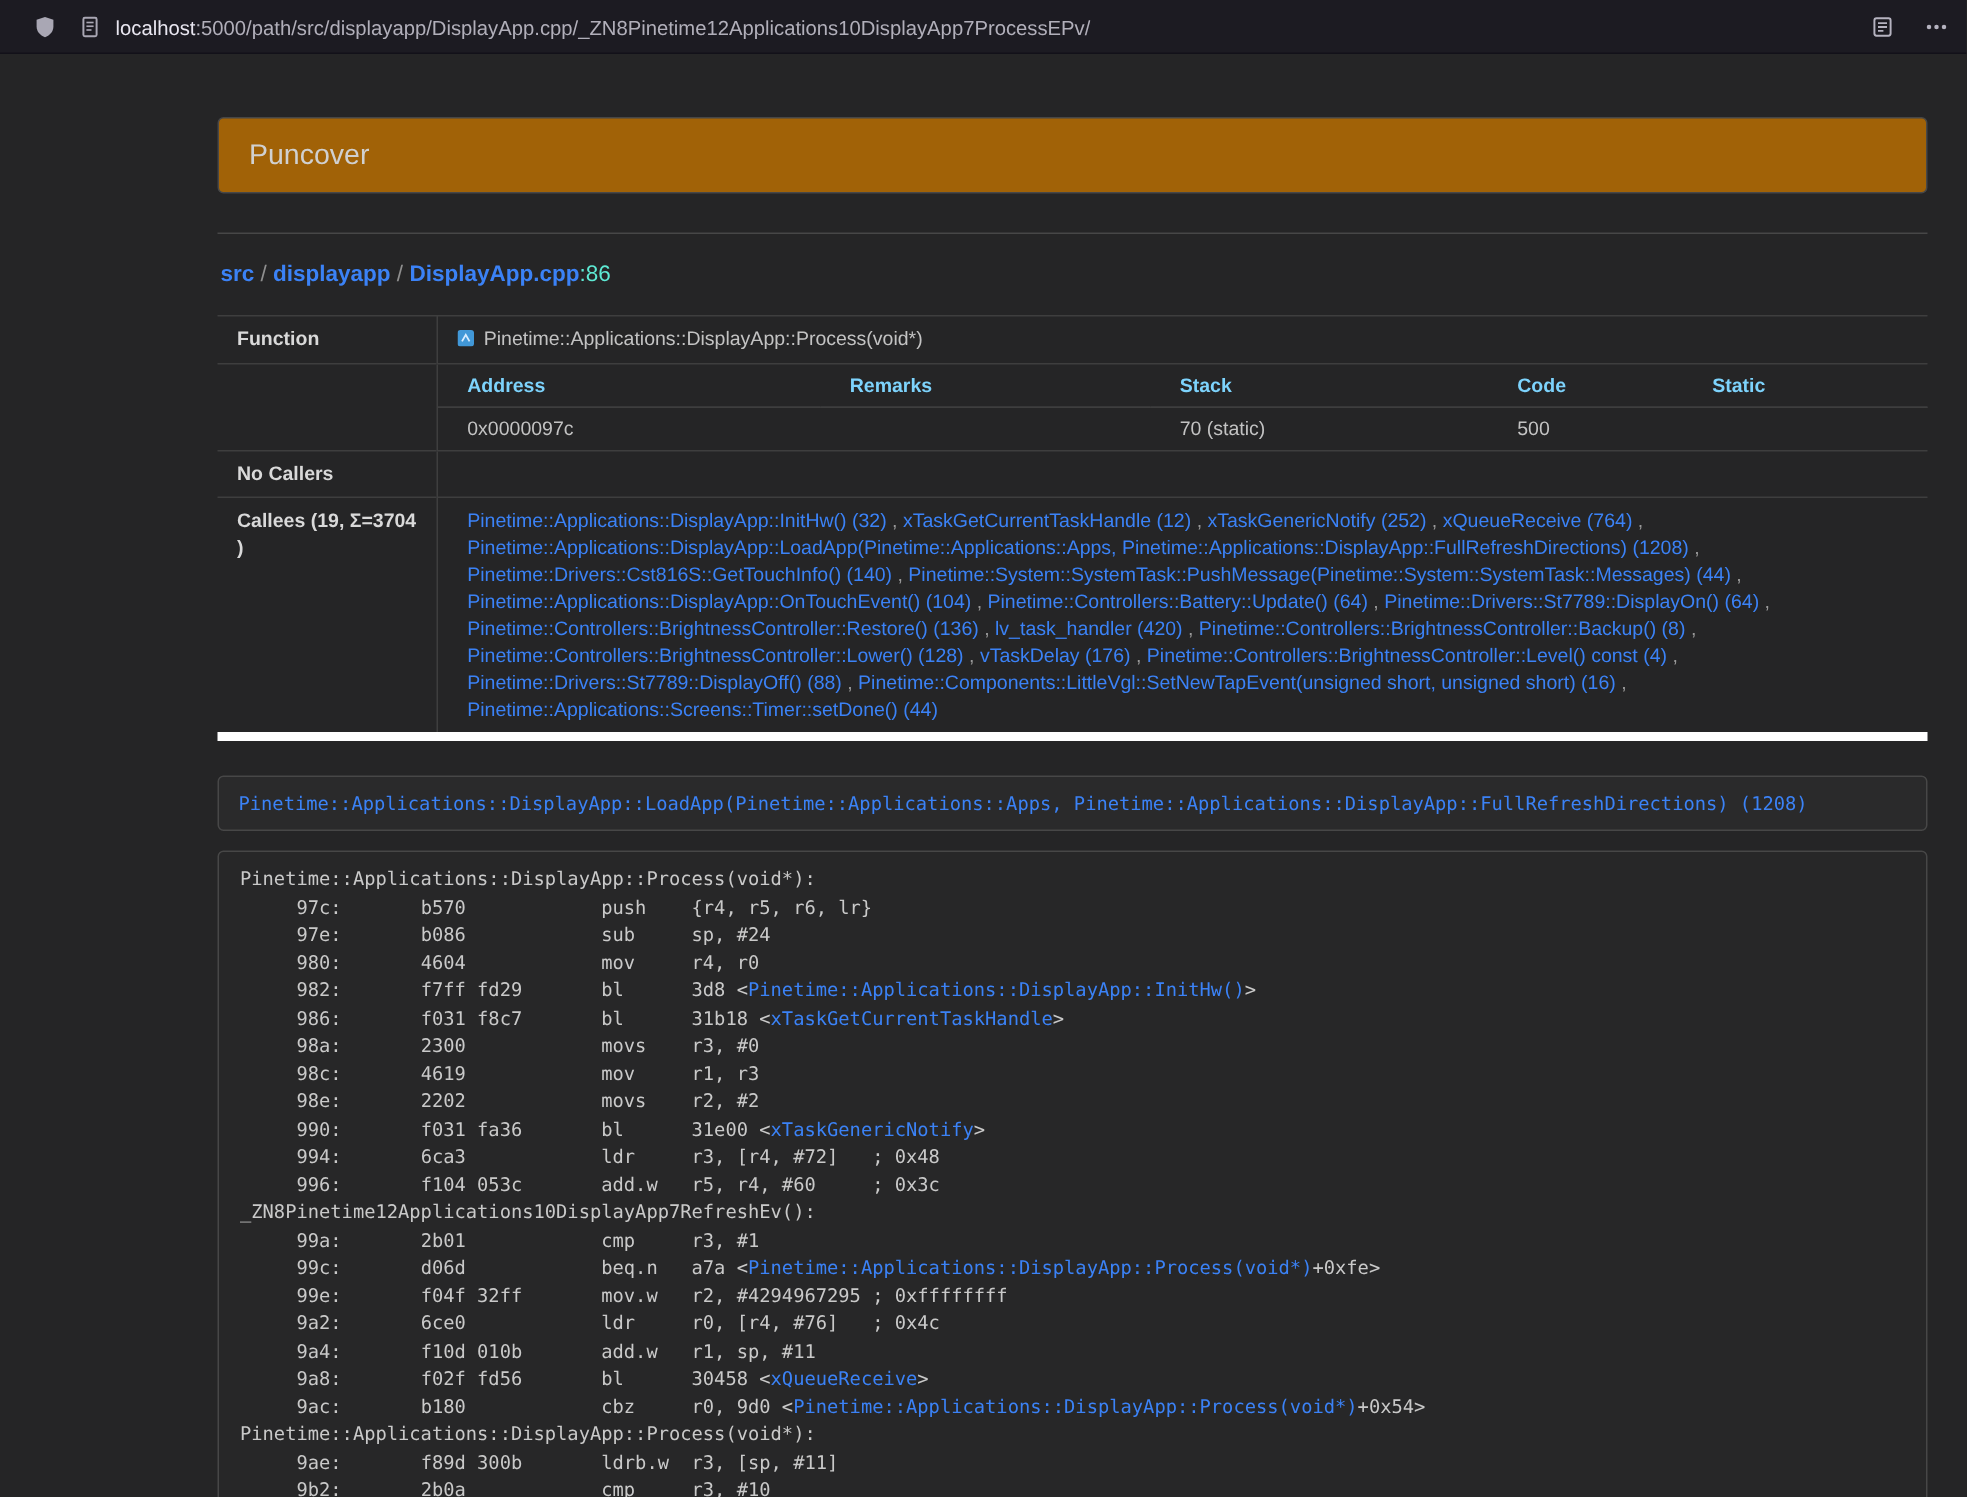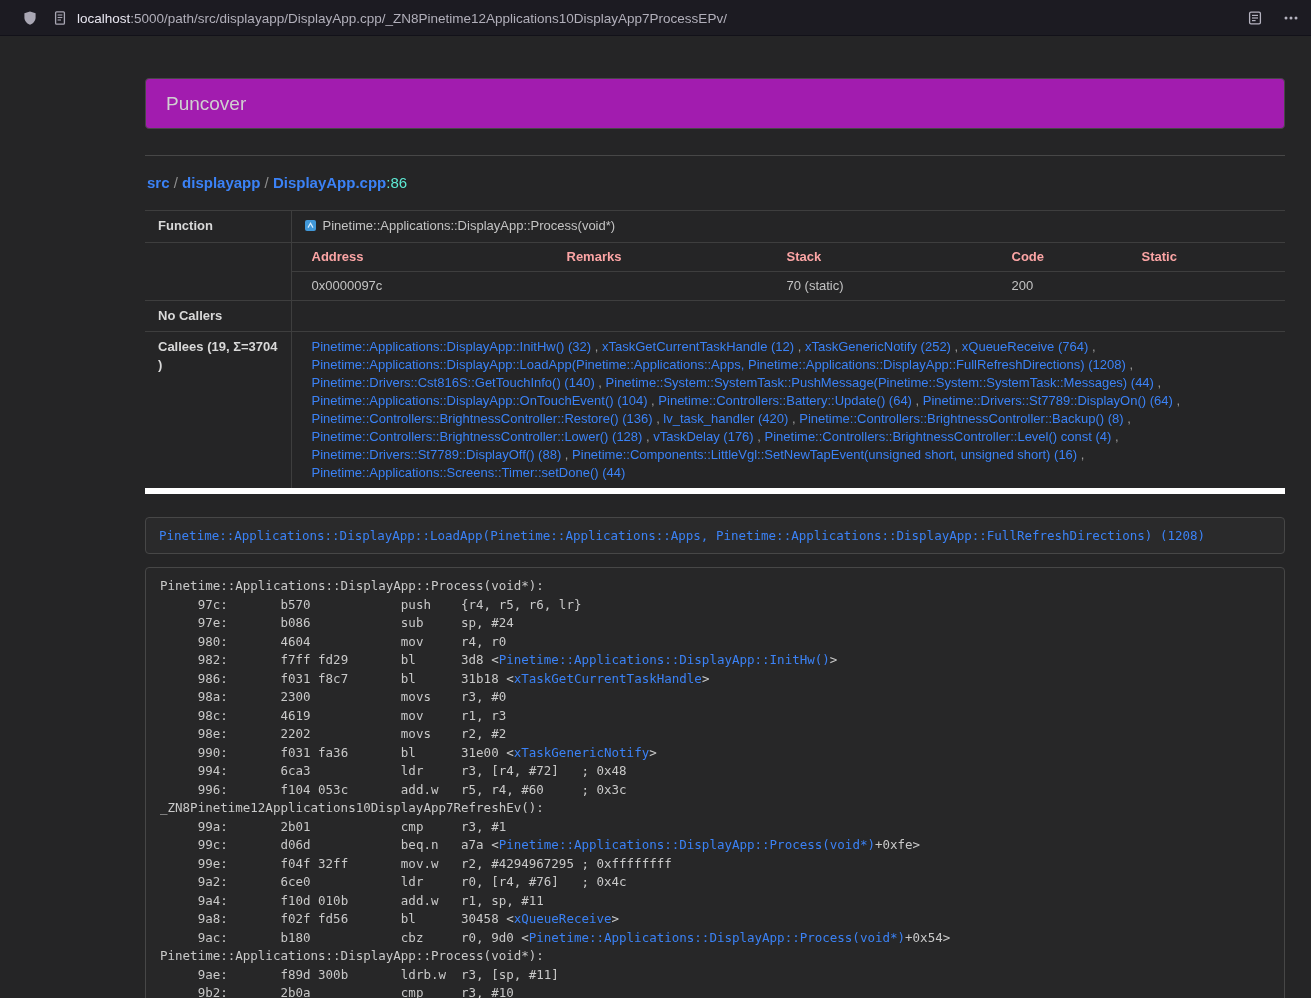--- a/index.html
+++ b/index.html
@@ -22,21 +22,21 @@
   .url-text { margin-left: 9px; font-size: 13.5px; white-space: nowrap; overflow: hidden; }
   .url-host { color: #e8e6f0; }
   .url-rest { color: #b1afba; }
   .tb-reader { margin-right: 20px; display: inline-flex; }
   .tb-menu { margin-right: 12px; display: inline-flex; }
 
   
   .container { width: 1140px; margin-left: 145px; }
 
   .navbar {
-    margin-top: 42px; height: 51px; background: #a21caf;
+    margin-top: 42px; height: 51px; background: #a16207;
     border: 1px solid #474747; border-radius: 4px;
     display: flex; align-items: center; padding: 0 20px;
   }
   .brand { font-size: 19px; color: #d0d0d0; }
 
   hr.divider { border: 0; border-top: 1px solid #474747; margin: 26px 0 0 0; }
 
   .breadcrumb { margin-top: 17px; padding-left: 2px; font-size: 15px; line-height: 20px; }
   .breadcrumb a { font-weight: 700; }
   .bc-sep { color: #8f8f8f; }
@@ -50,21 +50,21 @@
   .symbol-table > tbody > tr > th,
   .symbol-table > tbody > tr > td {
     border-top: 1px solid #3e3e3e; padding: 6px 13px;
     vertical-align: top; text-align: left; line-height: 18px;
   }
   th.lbl { width: 146px; font-weight: 700; color: #d9d9d9;
            border-right: 1px solid #3e3e3e; padding: 6px 10px 6px 19px; }
   td.nopad { padding: 0 !important; }
   .inner { width: 100%; border-collapse: collapse; }
   .inner th, .inner td { padding: 5px 20px; text-align: left; line-height: 18px; }
-  .inner thead th { font-weight: 700; color: #fca5a5; border-bottom: 1px solid #3e3e3e; }
+  .inner thead th { font-weight: 700; color: #7dd3fc; border-bottom: 1px solid #3e3e3e; }
   td.callees { line-height: 20px; padding-left: 20px !important; }
   .callee-sep { color: #9a9a9a; }
   .fn-icon { display: inline-block; vertical-align: -1px; margin-right: 7px; }
 
   
   .snippet {
     margin-top: 23px; border: 1px solid #474747; border-radius: 4px;
     background: #2a2a2b; padding: 9px 13px;
     font-family: "DejaVu Sans Mono", monospace; font-size: 12.5px; line-height: 17px;
     white-space: nowrap; overflow: hidden;
@@ -155,21 +155,21 @@
                 <th>Stack</th>
                 <th>Code</th>
                 <th>Static</th>
               </tr>
             </thead>
             <tbody>
               <tr>
                 <td>0x0000097c</td>
                 <td></td>
                 <td>70 (static)</td>
-                <td>200</td>
+                <td>500</td>
                 <td></td>
               </tr>
             </tbody>
           </table>
         </td>
       </tr>
       <tr>
         <th class="lbl">No Callers</th>
         <td></td>
       </tr>

